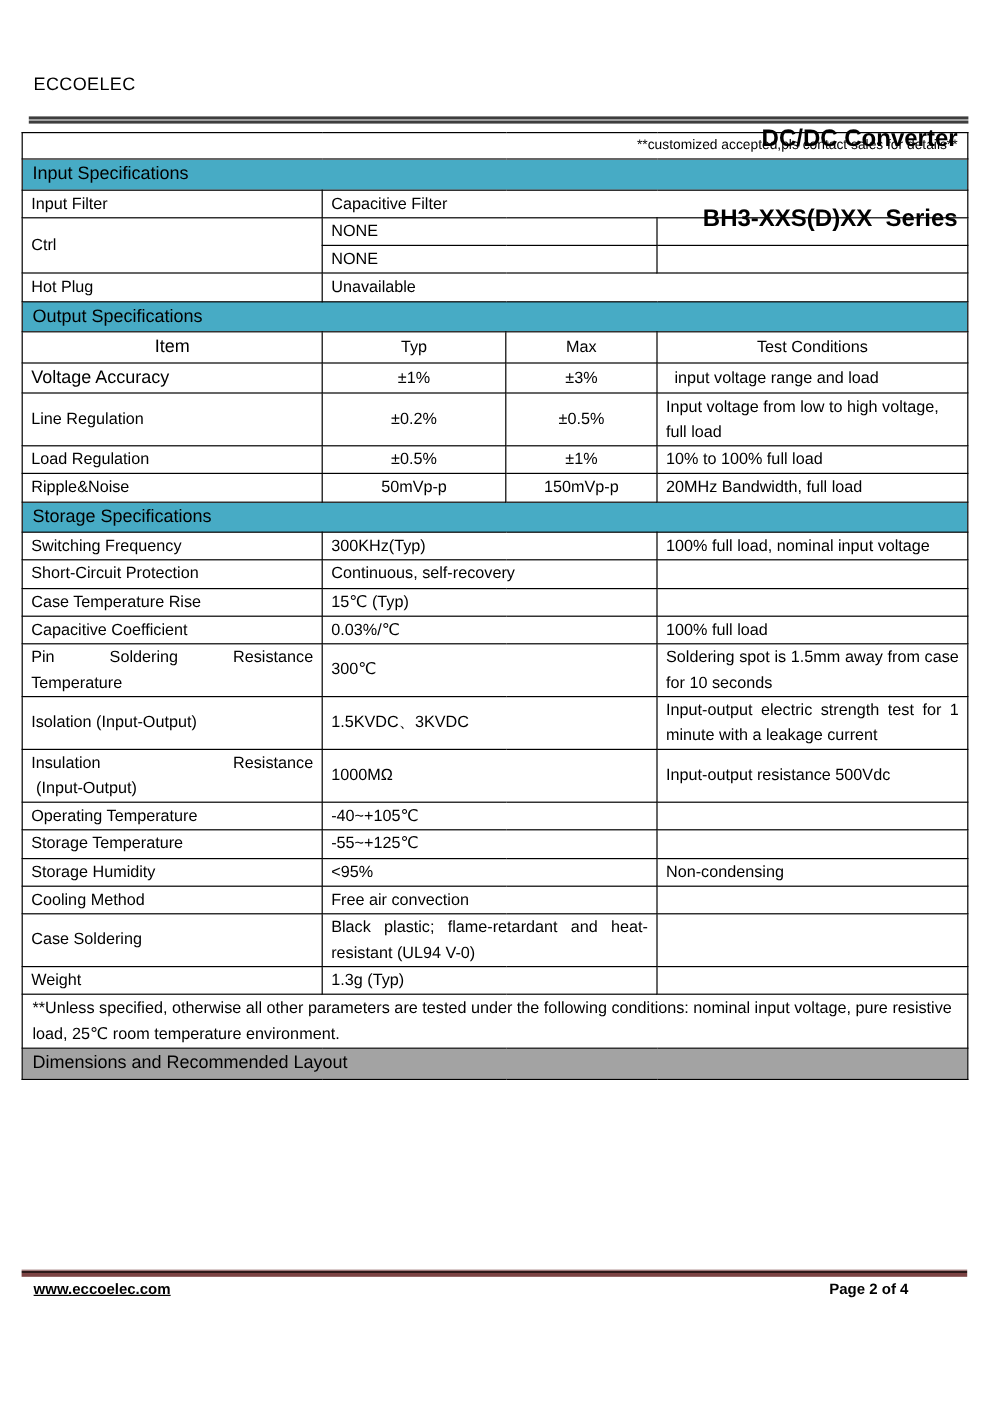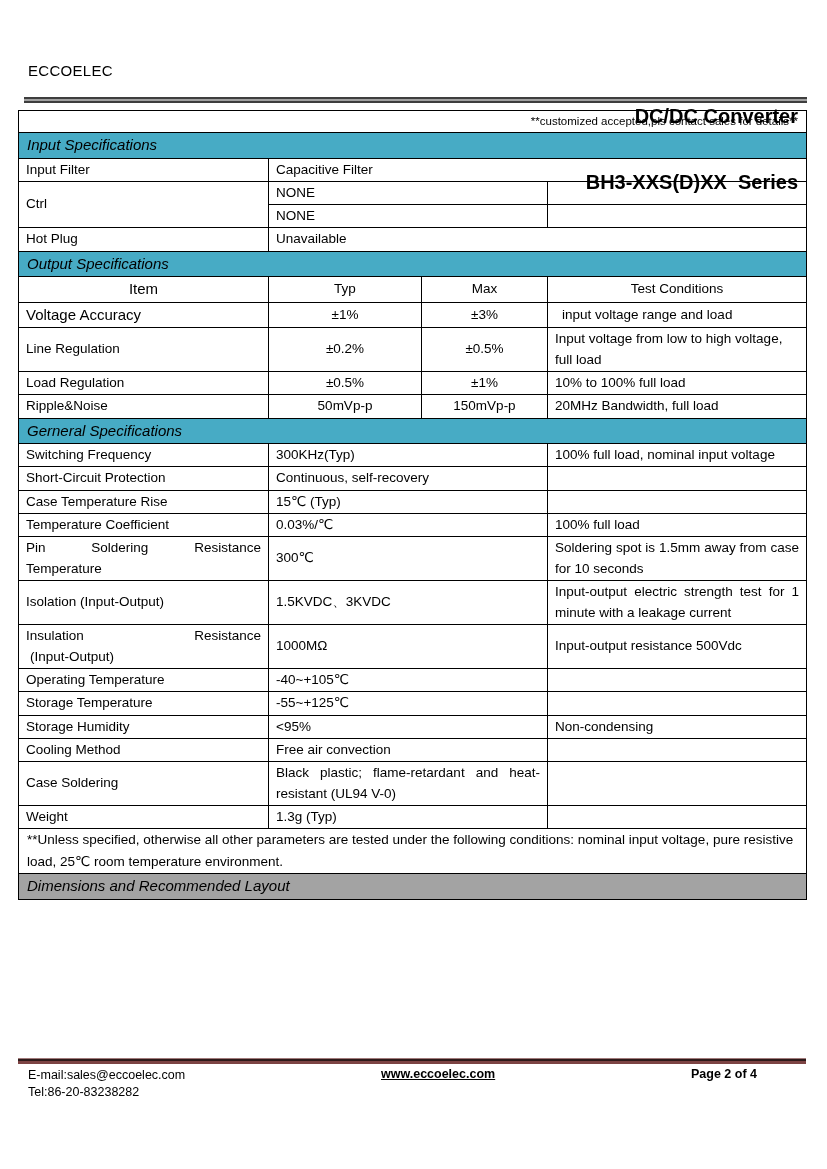--- a/index.html
+++ b/index.html
@@ -15,21 +15,21 @@
   .header-rule {
     position:absolute; left:24px; right:20px; top:97px; height:6px;
     background:linear-gradient(to bottom,#3e3e3e 0 2px,#a0a0a0 2px 4px,#3e3e3e 4px 6px);
   }
   
   table.spec { position:absolute; left:18px; top:110px; width:788px;
     border-collapse:collapse; table-layout:fixed; font-size:13.5px; }
   table.spec td { border:1px solid #000; padding:1px 7px; vertical-align:middle; line-height:1.5; overflow:hidden; }
   tr.h21{height:21px} tr.h22{height:22px} tr.h23{height:23px} tr.h44{height:44px}
   tr.note-row td { text-align:right; font-size:11.5px; padding-right:8px; }
-  tr.band-row td { font-size:15px; padding-left:8px;font-style:italic; }
+  tr.band-row td { font-size:15px; padding-left:8px; }
   .center { text-align:center; }
   .big { font-size:15px;margin-top:16px; }
   .just { text-align:justify; }
   .vtop td { vertical-align:top; padding-top:2px; }
   .spread { display:flex; justify-content:space-between; }
   .indent1 { padding-left:4px; }
   .pad-extra { padding-left:14px !important;margin-top:16px; }
   tr.footnote-row td { line-height:22px; padding:0 8px; }
   
   .footer-rule {
@@ -114,39 +114,39 @@
     <td>10% to 100% full load</td>
   </tr>
   <tr class="h22">
     <td>Ripple&amp;Noise</td>
     <td class="center">50mVp-p</td>
     <td class="center">150mVp-p</td>
     <td>20MHz Bandwidth, full load</td>
   </tr>
 
   <tr class="h22 band-row">
-    <td colspan="4" style="background-color: rgb(71, 171, 197);">Gerneral Specifications</td>
+    <td colspan="4" style="background-color: rgb(71, 171, 197);">Storage Specifications</td>
   </tr>
   <tr class="h23">
     <td>Switching Frequency</td>
     <td colspan="2">300KHz(Typ)</td>
     <td class="just">100% full load, nominal input voltage</td>
   </tr>
   <tr class="h22">
     <td>Short-Circuit Protection</td>
     <td colspan="2">Continuous, self-recovery</td>
     <td></td>
   </tr>
   <tr class="h22">
     <td>Case Temperature Rise</td>
     <td colspan="2">15℃ (Typ)</td>
     <td></td>
   </tr>
   <tr class="h23">
-    <td>Temperature Coefficient</td>
+    <td>Capacitive Coefficient</td>
     <td colspan="2">0.03%/℃</td>
     <td>100% full load</td>
   </tr>
   <tr class="h44">
     <td>
       <div class="spread">
         <span>Pin</span>
         <span>Soldering</span>
         <span>Resistance</span>
       </div>
@@ -206,19 +206,15 @@
   </tr>
 
   <tr class="h22 band-row">
     <td colspan="4" style="background-color: #a3a3a3;">Dimensions and Recommended Layout</td>
   </tr>
 </tbody>
   </table>
 
 <div class="footer-rule"></div>
 <div class="footer">
-  <div class="footer-left">
-    <div>E-mail:sales@eccoelec.com</div>
-    <div>Tel:86-20-83238282</div>
-  </div>
   <div class="website">www.eccoelec.com</div>
   <div class="page-num">Page 2 of 4</div>
 </div>
 
 </body></html>

